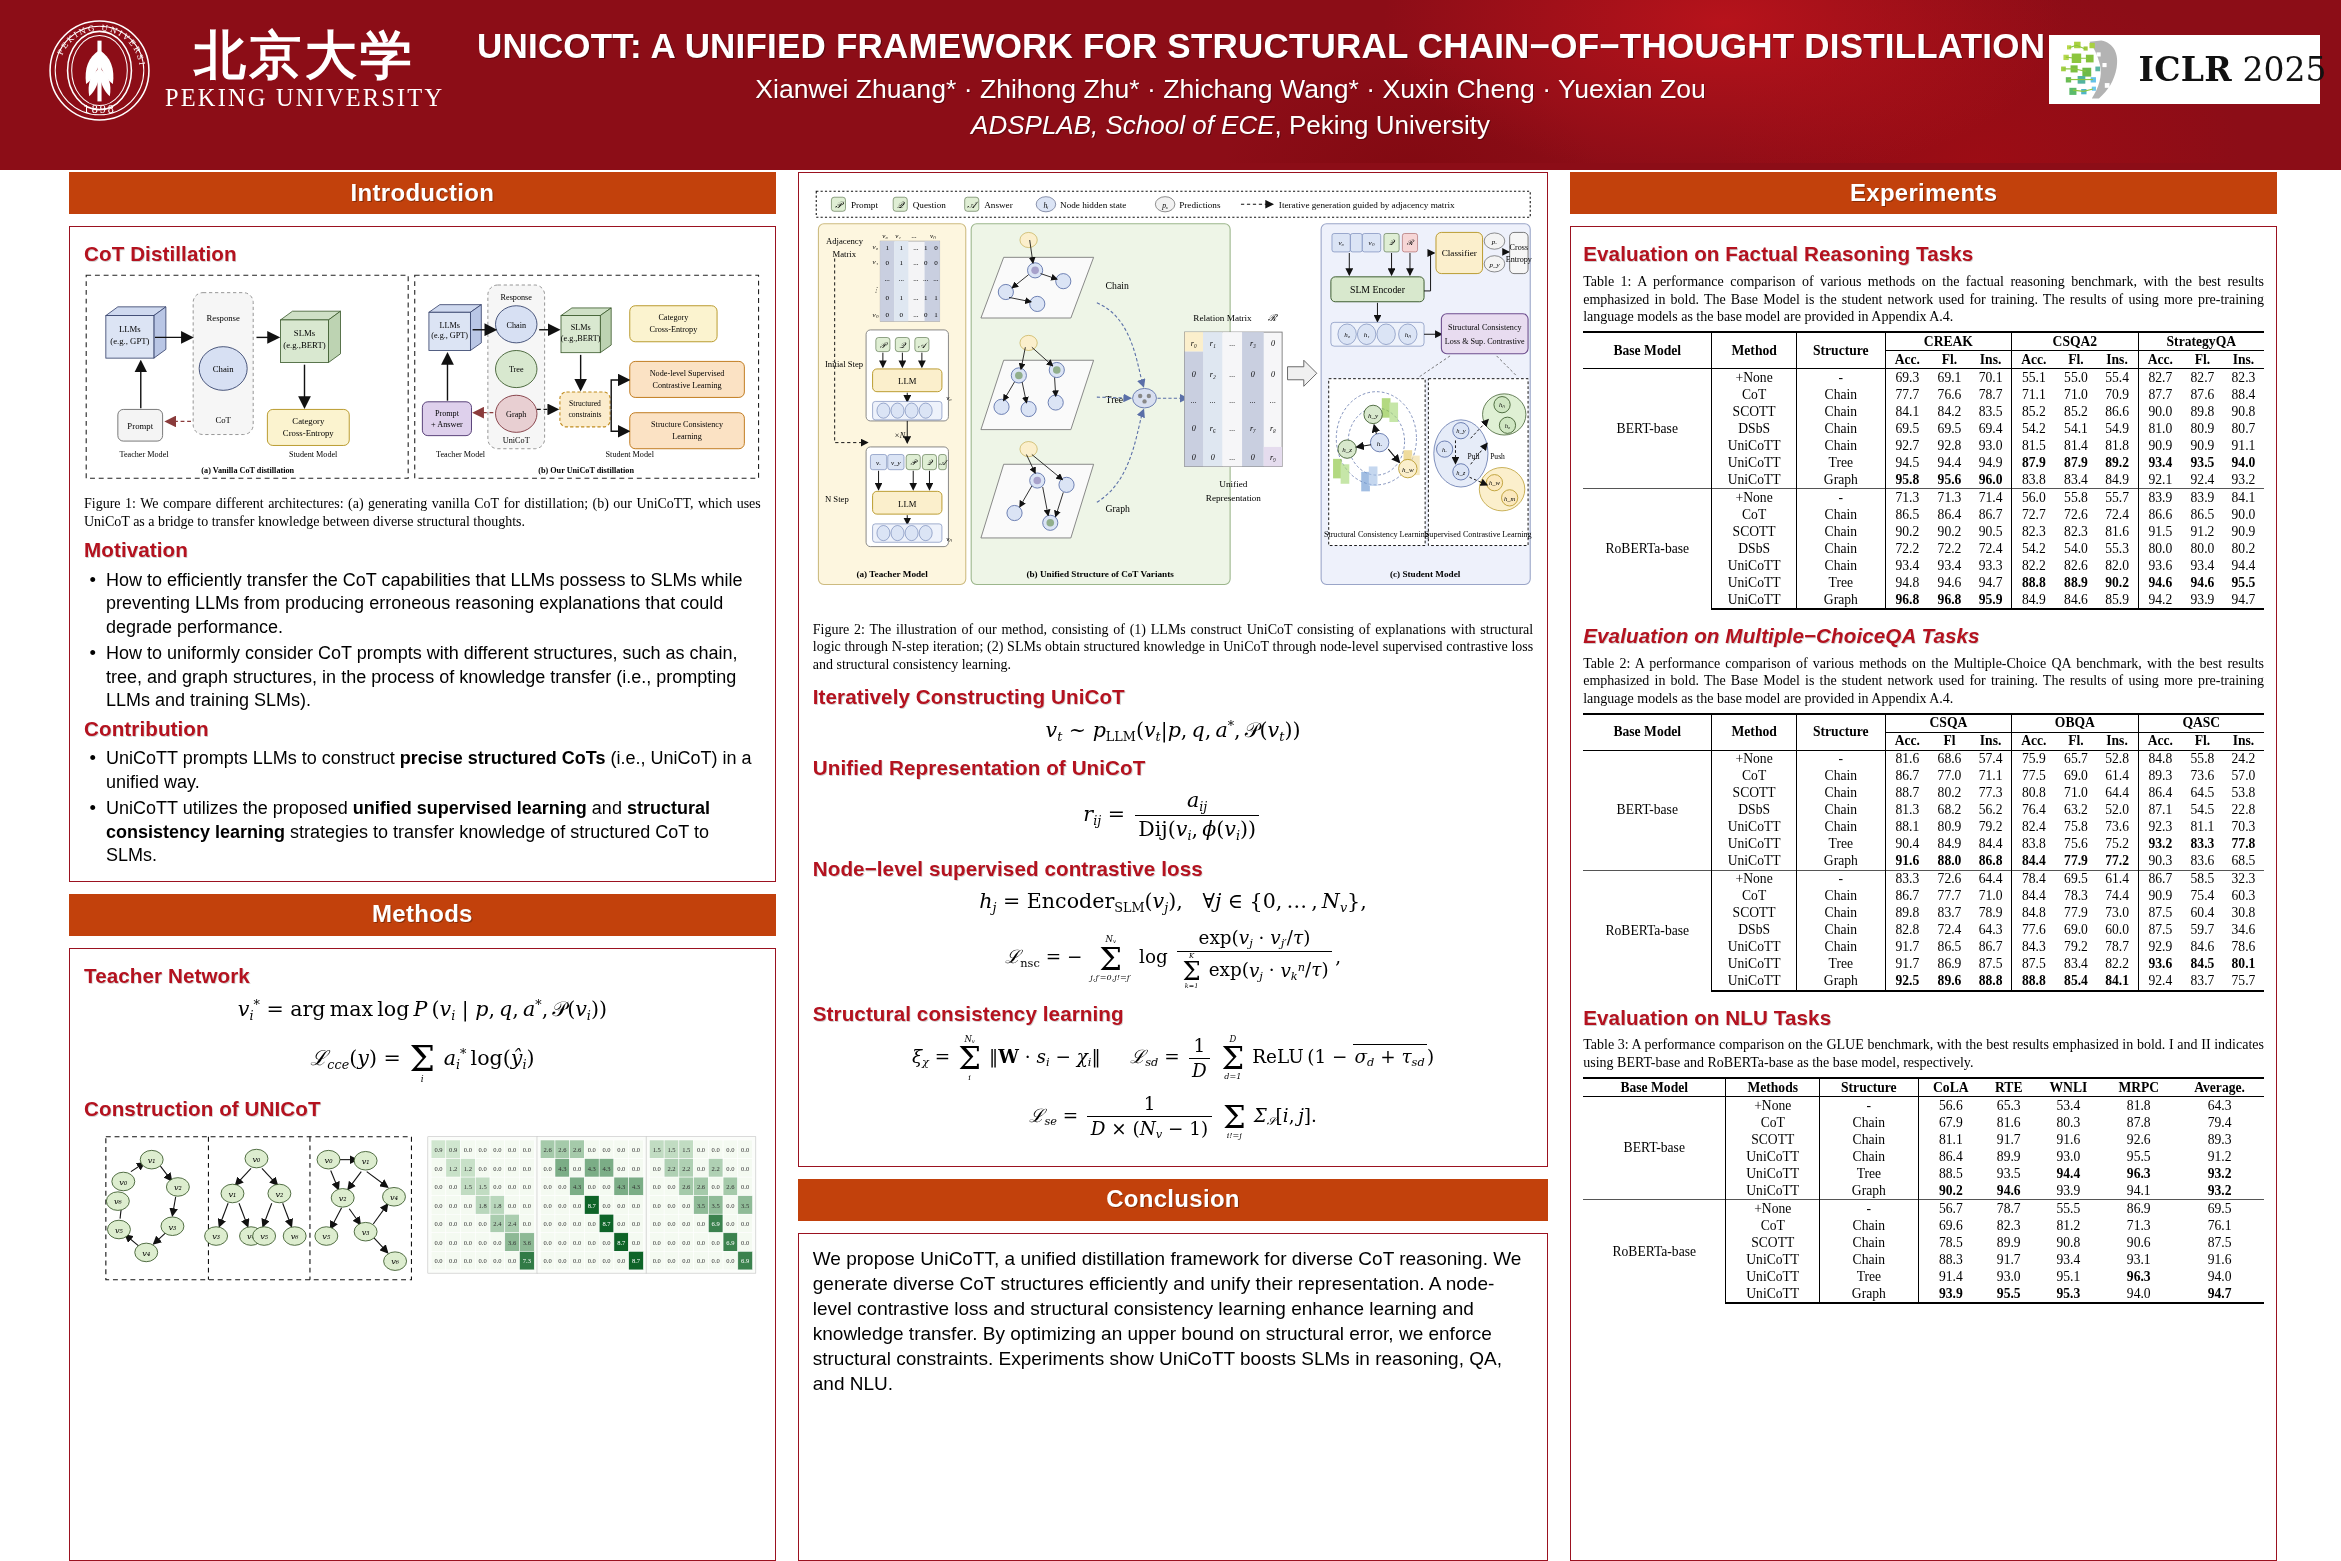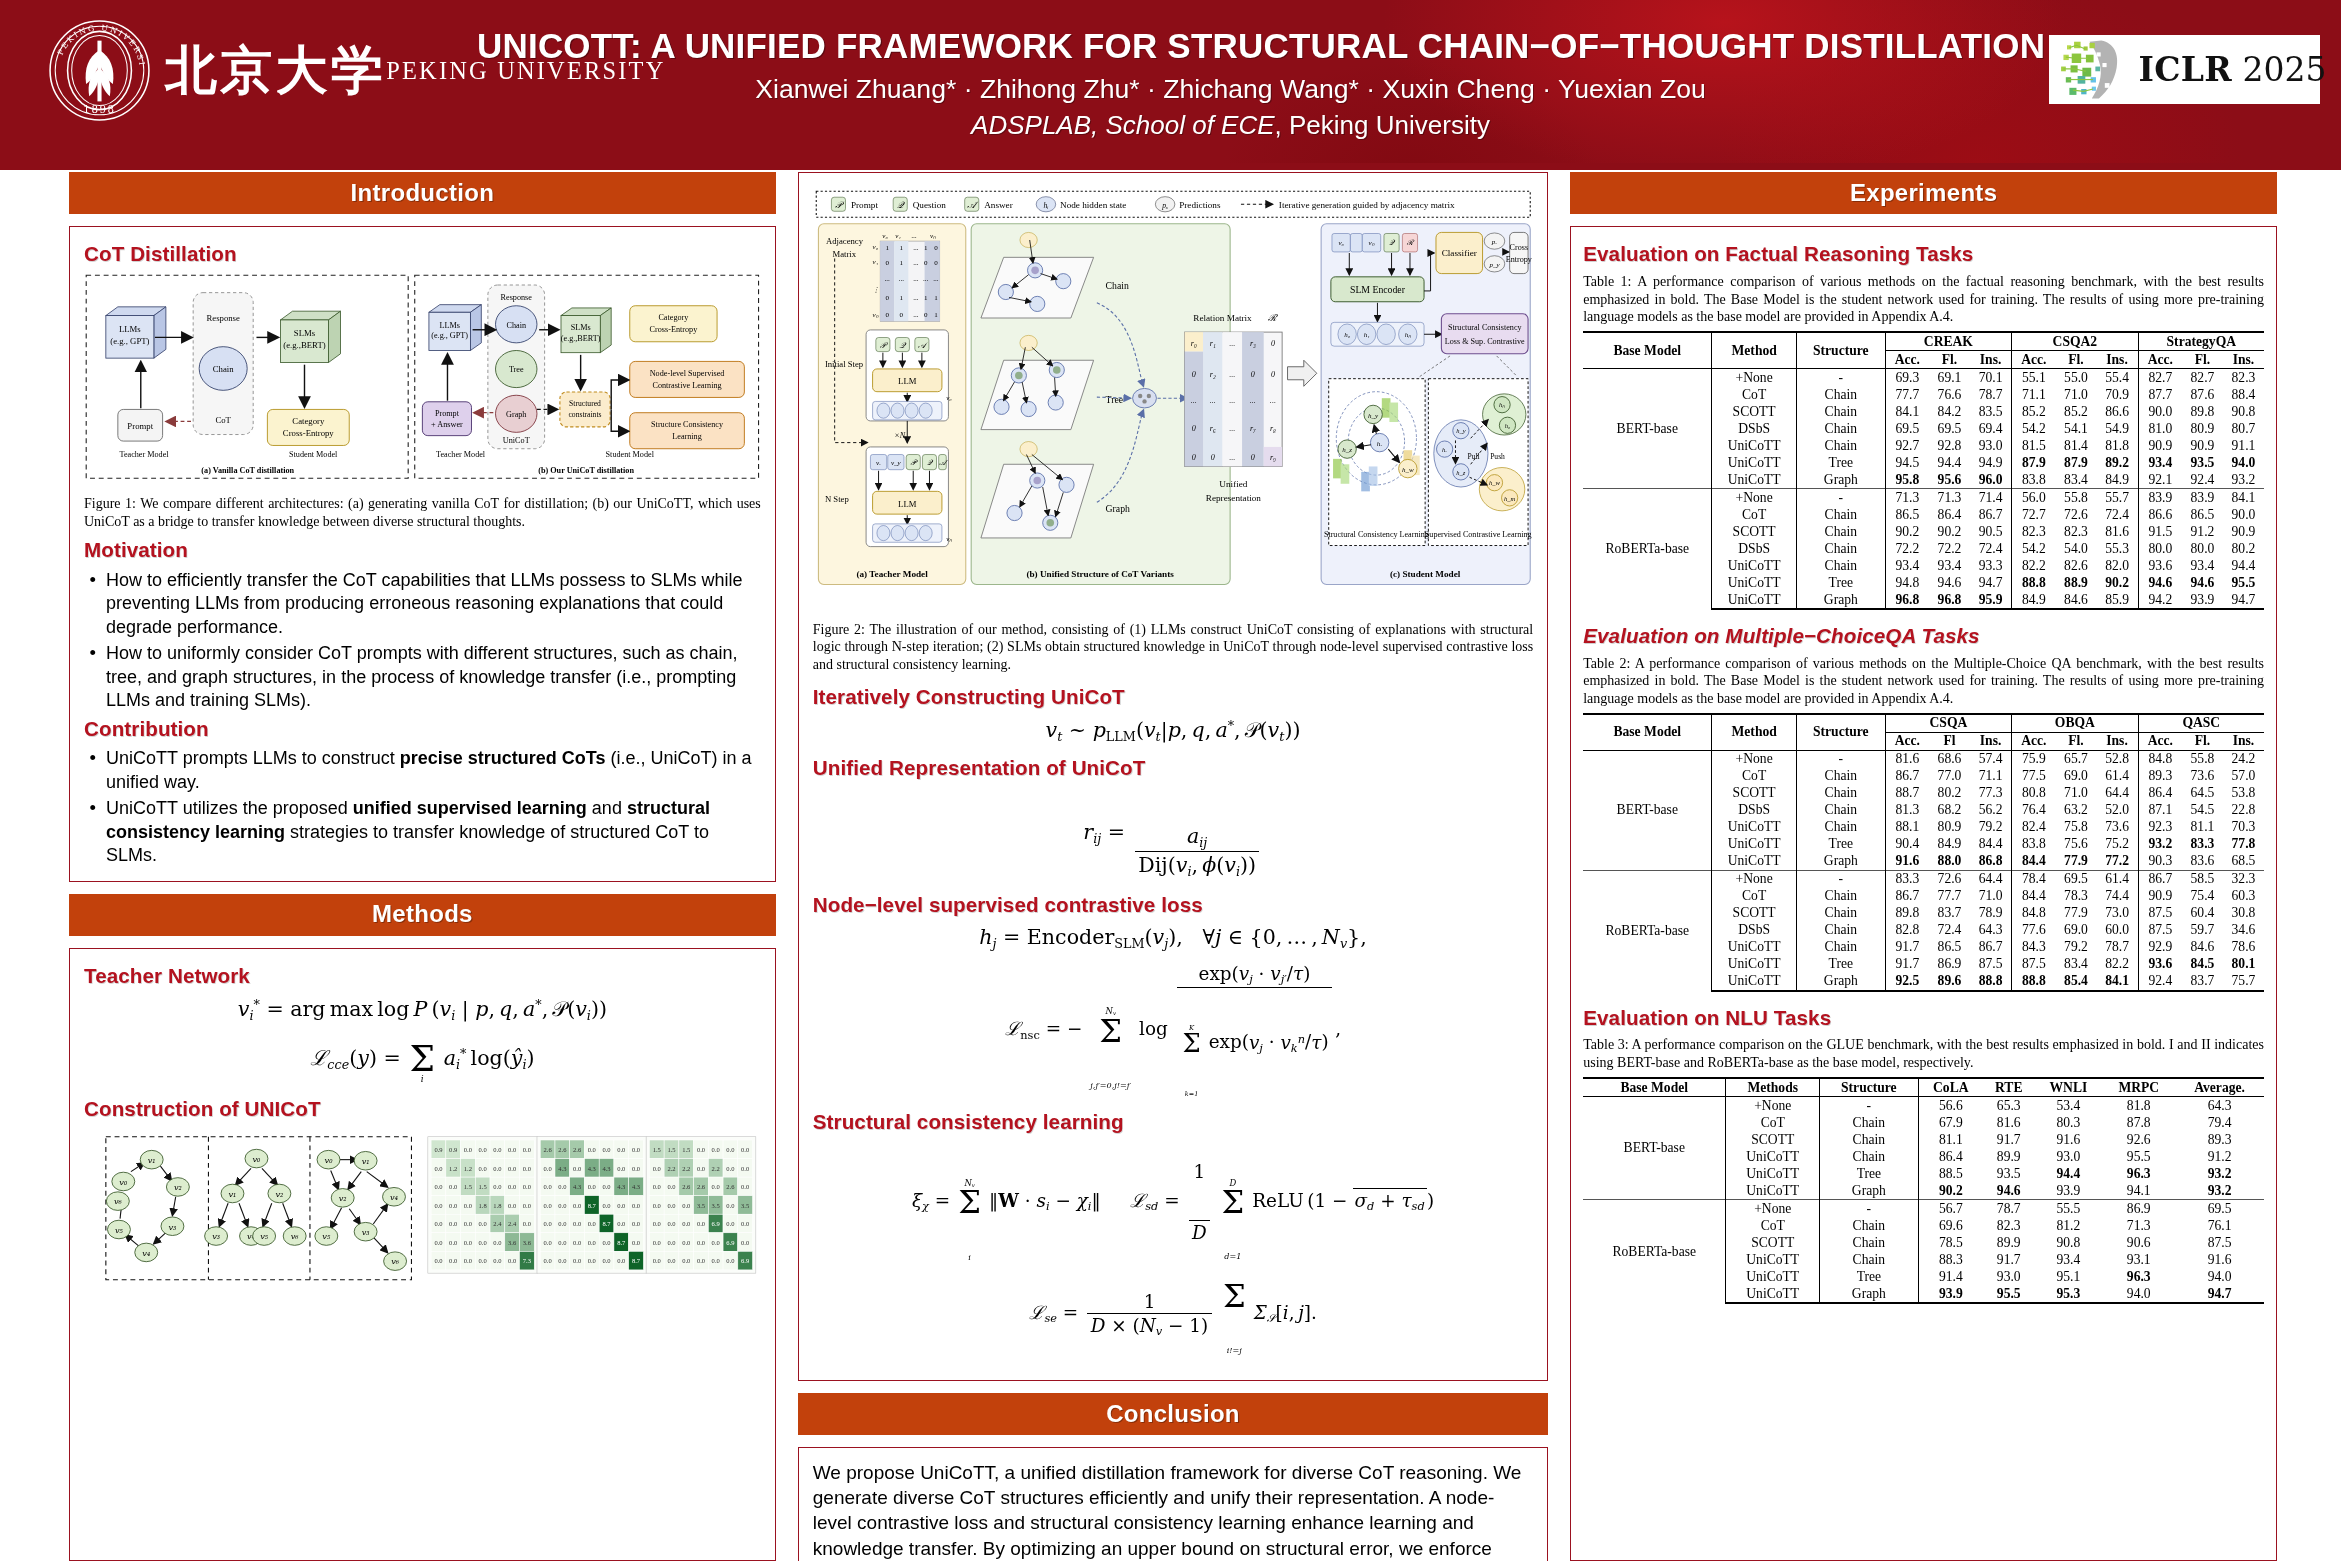--- a/index.html
+++ b/index.html
@@ -21,21 +21,21 @@
       radial-gradient(ellipse 271px 163px at 1410px 173px, rgba(120,6,12,.5), rgba(120,6,12,0) 70%);
     overflow: hidden;
   }
   .pku-block {
     position: absolute; left: 48px; top: 13px;
     width: 428px; height: 114px;
     display: flex; align-items: center; gap: 14px;
   }
   .pku-seal { width: 103px; height: 103px; flex: 0 0 103px; position: relative; }
   .pku-seal svg { width: 100%; height: 100%; display:block; }
-  .pku-words { display: flex; align-items: center; }
+  .pku-words { display: flex; flex-direction: column; align-items: center; }
   .pku-cn {
     font-family: "DejaVu Serif", serif;
     color: #fff; font-size: 52px; letter-spacing: 3.3px;
     font-weight: 700; line-height: 1.05; white-space: nowrap;
   }
   .pku-en {
     font-family: "Liberation Serif", serif;
     color: #fff; font-size: 24.4px; letter-spacing: 2.2px; white-space: nowrap;
     margin-top: 2.2px;
   }
@@ -120,21 +120,21 @@
   svg.fig { display:block; width:100%; height:auto; }
 
   
   .formula {
     font-family: "DejaVu Serif", serif;
     text-align:center; color:#000;
     margin: 8.7px 0 12px;
   }
   .f-lg { font-size: 20.6px; }
   .f-md { font-size: 18.4px; }
-  .it { font-style: italic; margin-top: 36px; }
+  .it { font-style: italic; }
   .sub { font-size: .62em; vertical-align: -0.28em; }
   .sup { font-size: .62em; vertical-align: 0.52em; }
   .frac { display:inline-block; vertical-align: middle; text-align:center; margin:0 3.3px; }
   .frac > .num { display:block; padding: 0 3.3px 1.1px; }
   .frac > .den { display:block; border-top: 1.1px solid #000; padding: 1.1px 3.3px 0; }
   .bigsum { display:inline-block; vertical-align: middle; text-align:center; margin: 0 2.2px; }
   .bigsum .lim-t { display:block; font-size: .46em; line-height:1; }
   .bigsum .sig  { display:block; font-size: 1.75em; line-height: .88; }
   .bigsum .lim-b { display:block; font-size: .44em; line-height:1.1; }
   .sqrt { border-top: 1.1px solid #000; padding: 1.1px 2.2px 0 1.1px; }

